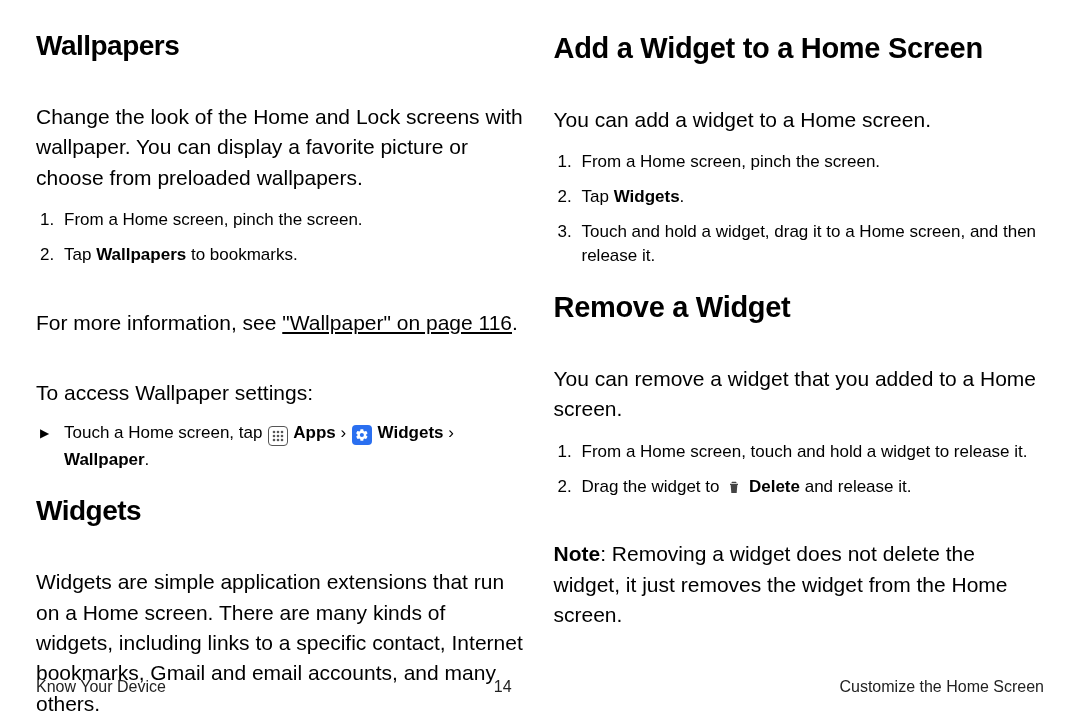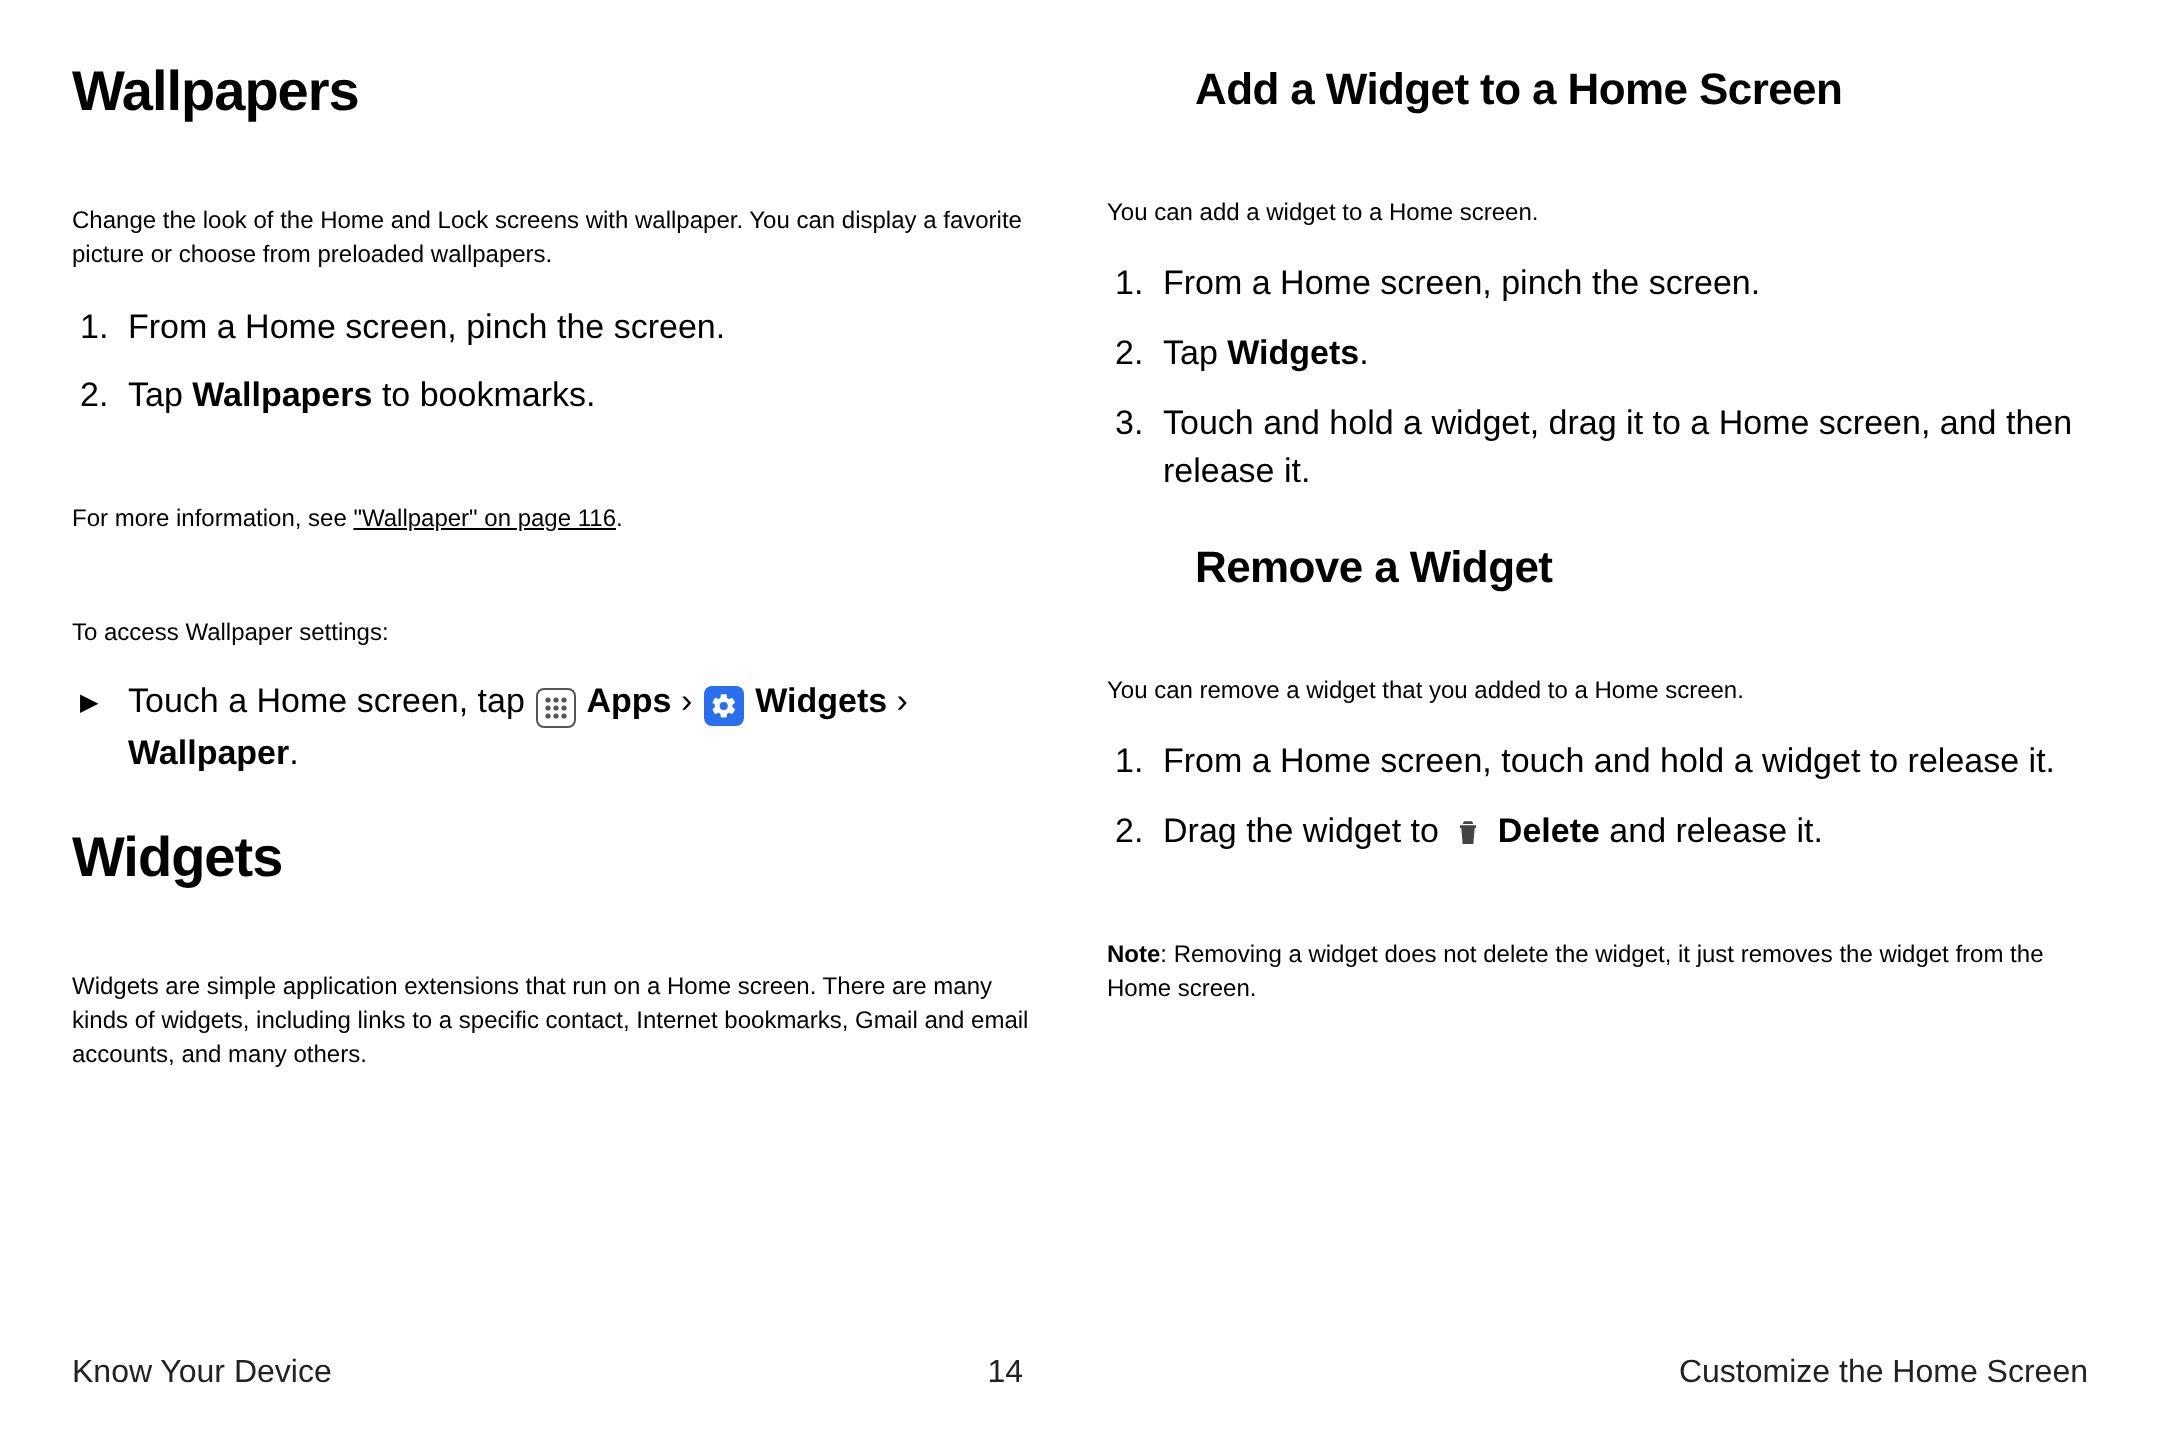--- a/index.html
+++ b/index.html
@@ -20,29 +20,28 @@
     flex: 1;
     min-width: 0;
   }
   h1 {
     font-size: 28px;
     font-weight: 700;
     margin-bottom: 10px;
     letter-spacing: -0.5px;
   }
   h2 {
-    font-size: 22px;
+    font-size: 29px;
     font-weight: 700;
     margin-bottom: 6px;
     margin-top: 2px;
     letter-spacing: -0.3px;
-    margin-left: 44px;
   }
   p {
-    font-size: 12px;
+    font-size: 21px;
     line-height: 1.45;
     margin-bottom: 12px;
     margin-top: 40px;
   }
   ol {
     padding-left: 0;
     margin-bottom: 12px;
     list-style: none;
     counter-reset: item;
     margin-top: 15px;

